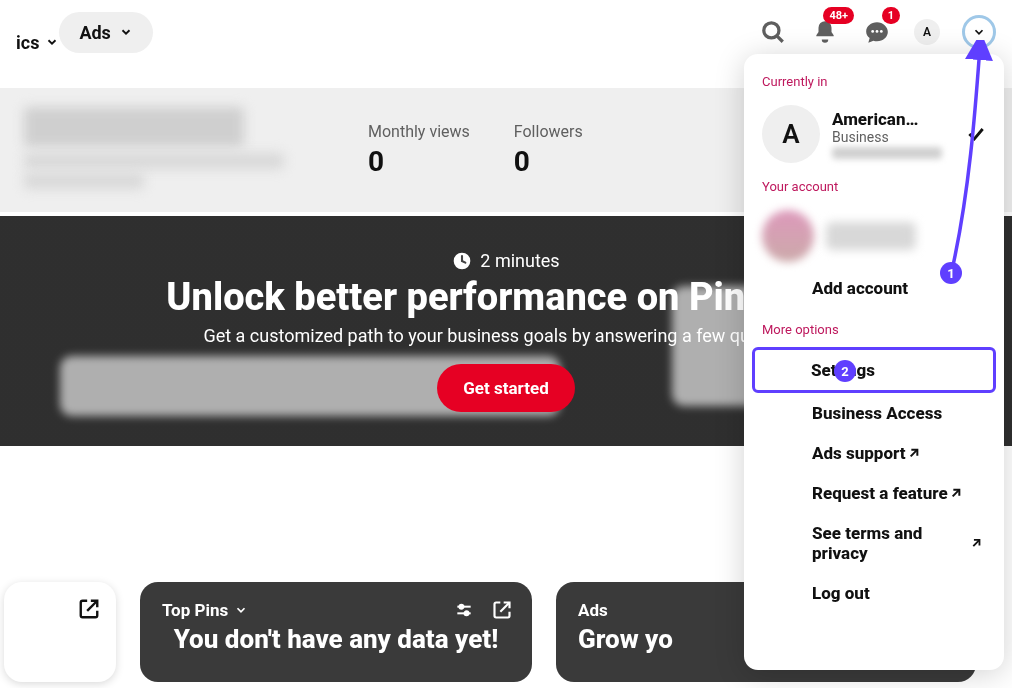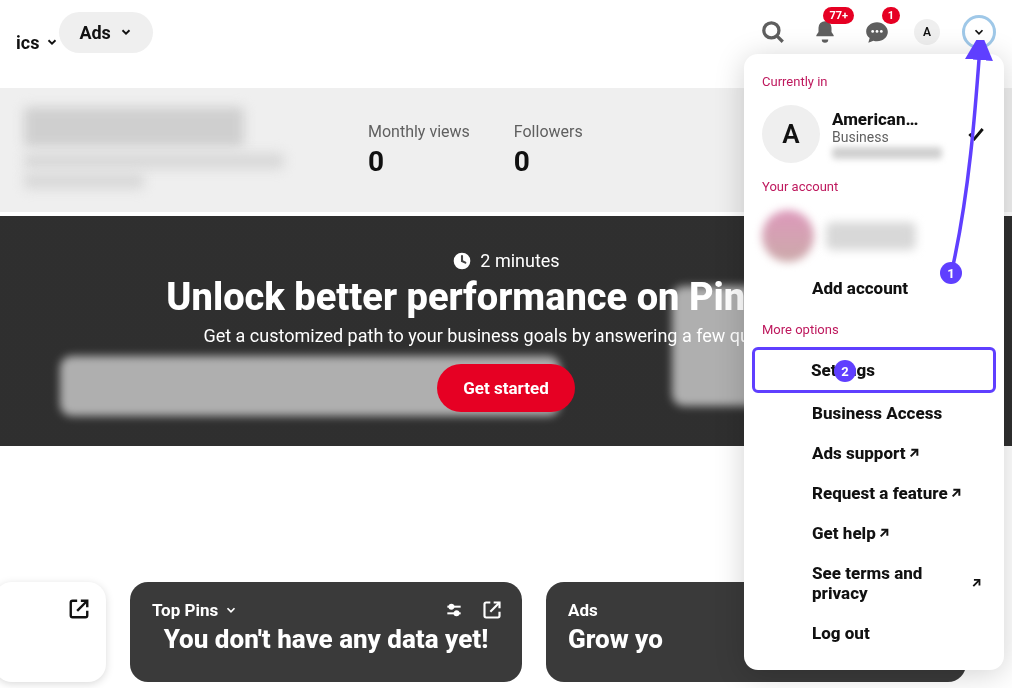--- a/index.html
+++ b/index.html
@@ -26,21 +26,21 @@
 .hero { position:absolute; top:216px; left:0; right:0; height:230px; background:#444; color:#fff; display:flex; flex-direction:column; align-items:center; justify-content:center; text-align:center; padding:16px 20px; overflow:hidden;}
 .hero::before { content:""; position:absolute; inset:0; background:linear-gradient(rgba(30,30,30,.55),rgba(30,30,30,.55)); }
 .hero > * { position:relative; }
 .hero-time { display:flex; align-items:center; gap:8px; font-size:18px; margin-bottom:4px;}
 .hero h1 { font-size:38px; font-weight:800; margin-bottom:6px;}
 .hero p { font-size:18px; margin-bottom:18px;}
 .cta { background:#e60023; color:#fff; border:none; padding:14px 26px; border-radius:28px; font-size:17px; font-weight:700;}
 
 .blur-card { position:absolute; background:#e6e6e6; border-radius:12px; filter: blur(4px); opacity:.7; }
 
-.cards-row { position:absolute; top:582px; left:0; right:0; display:flex; gap:24px; padding:0 0 0 2px;}
+.cards-row { position:absolute; top:582px; left:0; right:0; display:flex; gap:24px; padding:0 0 0 12px;}
 .card { border-radius:18px; }
 .card-white { width:112px; height:100px; background:#fff; box-shadow:0 2px 8px rgba(0,0,0,.15); display:flex; align-items:flex-start; justify-content:flex-end; padding:16px; margin-left:-8px;}
 .card-dark { flex:0 0 392px; height:100px; background:#3a3a3a; color:#fff; padding:18px 22px; position:relative;}
 .card-dark2 { flex:0 0 420px; height:100px; background:#3a3a3a; color:#fff; padding:18px 22px; }
 .card-dark h3 { font-size:17px; font-weight:700; display:flex; align-items:center; gap:6px; margin-bottom:4px;}
 .card-dark .big, .card-dark2 .big { font-size:26px; font-weight:800; text-align:center; }
 .card-dark2 h3 { font-size:17px; font-weight:700; margin-bottom:4px;}
 .card-icons { position:absolute; right:20px; top:18px; display:flex; gap:18px; }
 
 
@@ -89,21 +89,21 @@
     <div class="icon-btn">
       <svg width="26" height="26" viewBox="0 0 24 24" fill="none" stroke="#5f5f5f" stroke-width="3">
           <circle cx="10.5" cy="10.5" r="7"></circle>
           <line x1="21" y1="21" x2="16" y2="16"></line>
         </svg>
     </div>
     <div class="icon-btn">
       <svg width="26" height="26" viewBox="0 0 24 24" fill="#5f5f5f">
           <path d="M12 2a6 6 0 0 0-6 6v4l-2 3v1h16v-1l-2-3V8a6 6 0 0 0-6-6zm0 20a3 3 0 0 0 3-3H9a3 3 0 0 0 3 3z"></path>
         </svg>
-      <span class="badge">77+</span>
+      <span class="badge">48+</span>
     </div>
     <div class="icon-btn">
       <svg width="26" height="26" viewBox="0 0 24 24" fill="#5f5f5f">
           <path d="M12 3C6.5 3 2 6.8 2 11.5c0 2.4 1.2 4.6 3.2 6.1L4 22l4.7-2c1 .3 2.1.5 3.3.5 5.5 0 10-3.8 10-8.5S17.5 3 12 3z"></path>
           <circle cx="8" cy="11.5" r="1.3" fill="#fff"></circle>
           <circle cx="12" cy="11.5" r="1.3" fill="#fff"></circle>
           <circle cx="16" cy="11.5" r="1.3" fill="#fff"></circle>
         </svg>
       <span class="badge" style="right:-8px">1</span>
     </div>
@@ -228,27 +228,20 @@
       </svg>
   </div>
   <div class="dd-item">
     <span>Request a feature</span>
     <svg class="ext-icon" viewBox="0 0 24 24" fill="none" stroke="#111" stroke-width="3">
         <path d="M7 17 17 7"></path>
         <path d="M8 7h9v9"></path>
       </svg>
   </div>
   <div class="dd-item">
-    <span>Get help</span>
-    <svg class="ext-icon" viewBox="0 0 24 24" fill="none" stroke="#111" stroke-width="3">
-        <path d="M7 17 17 7"></path>
-        <path d="M8 7h9v9"></path>
-      </svg>
-  </div>
-  <div class="dd-item">
     <span>See terms and privacy</span>
     <svg class="ext-icon" viewBox="0 0 24 24" fill="none" stroke="#111" stroke-width="3">
         <path d="M7 17 17 7"></path>
         <path d="M8 7h9v9"></path>
       </svg>
   </div>
   <div class="dd-item">
     <span>Log out</span>
   </div>
 </div>

